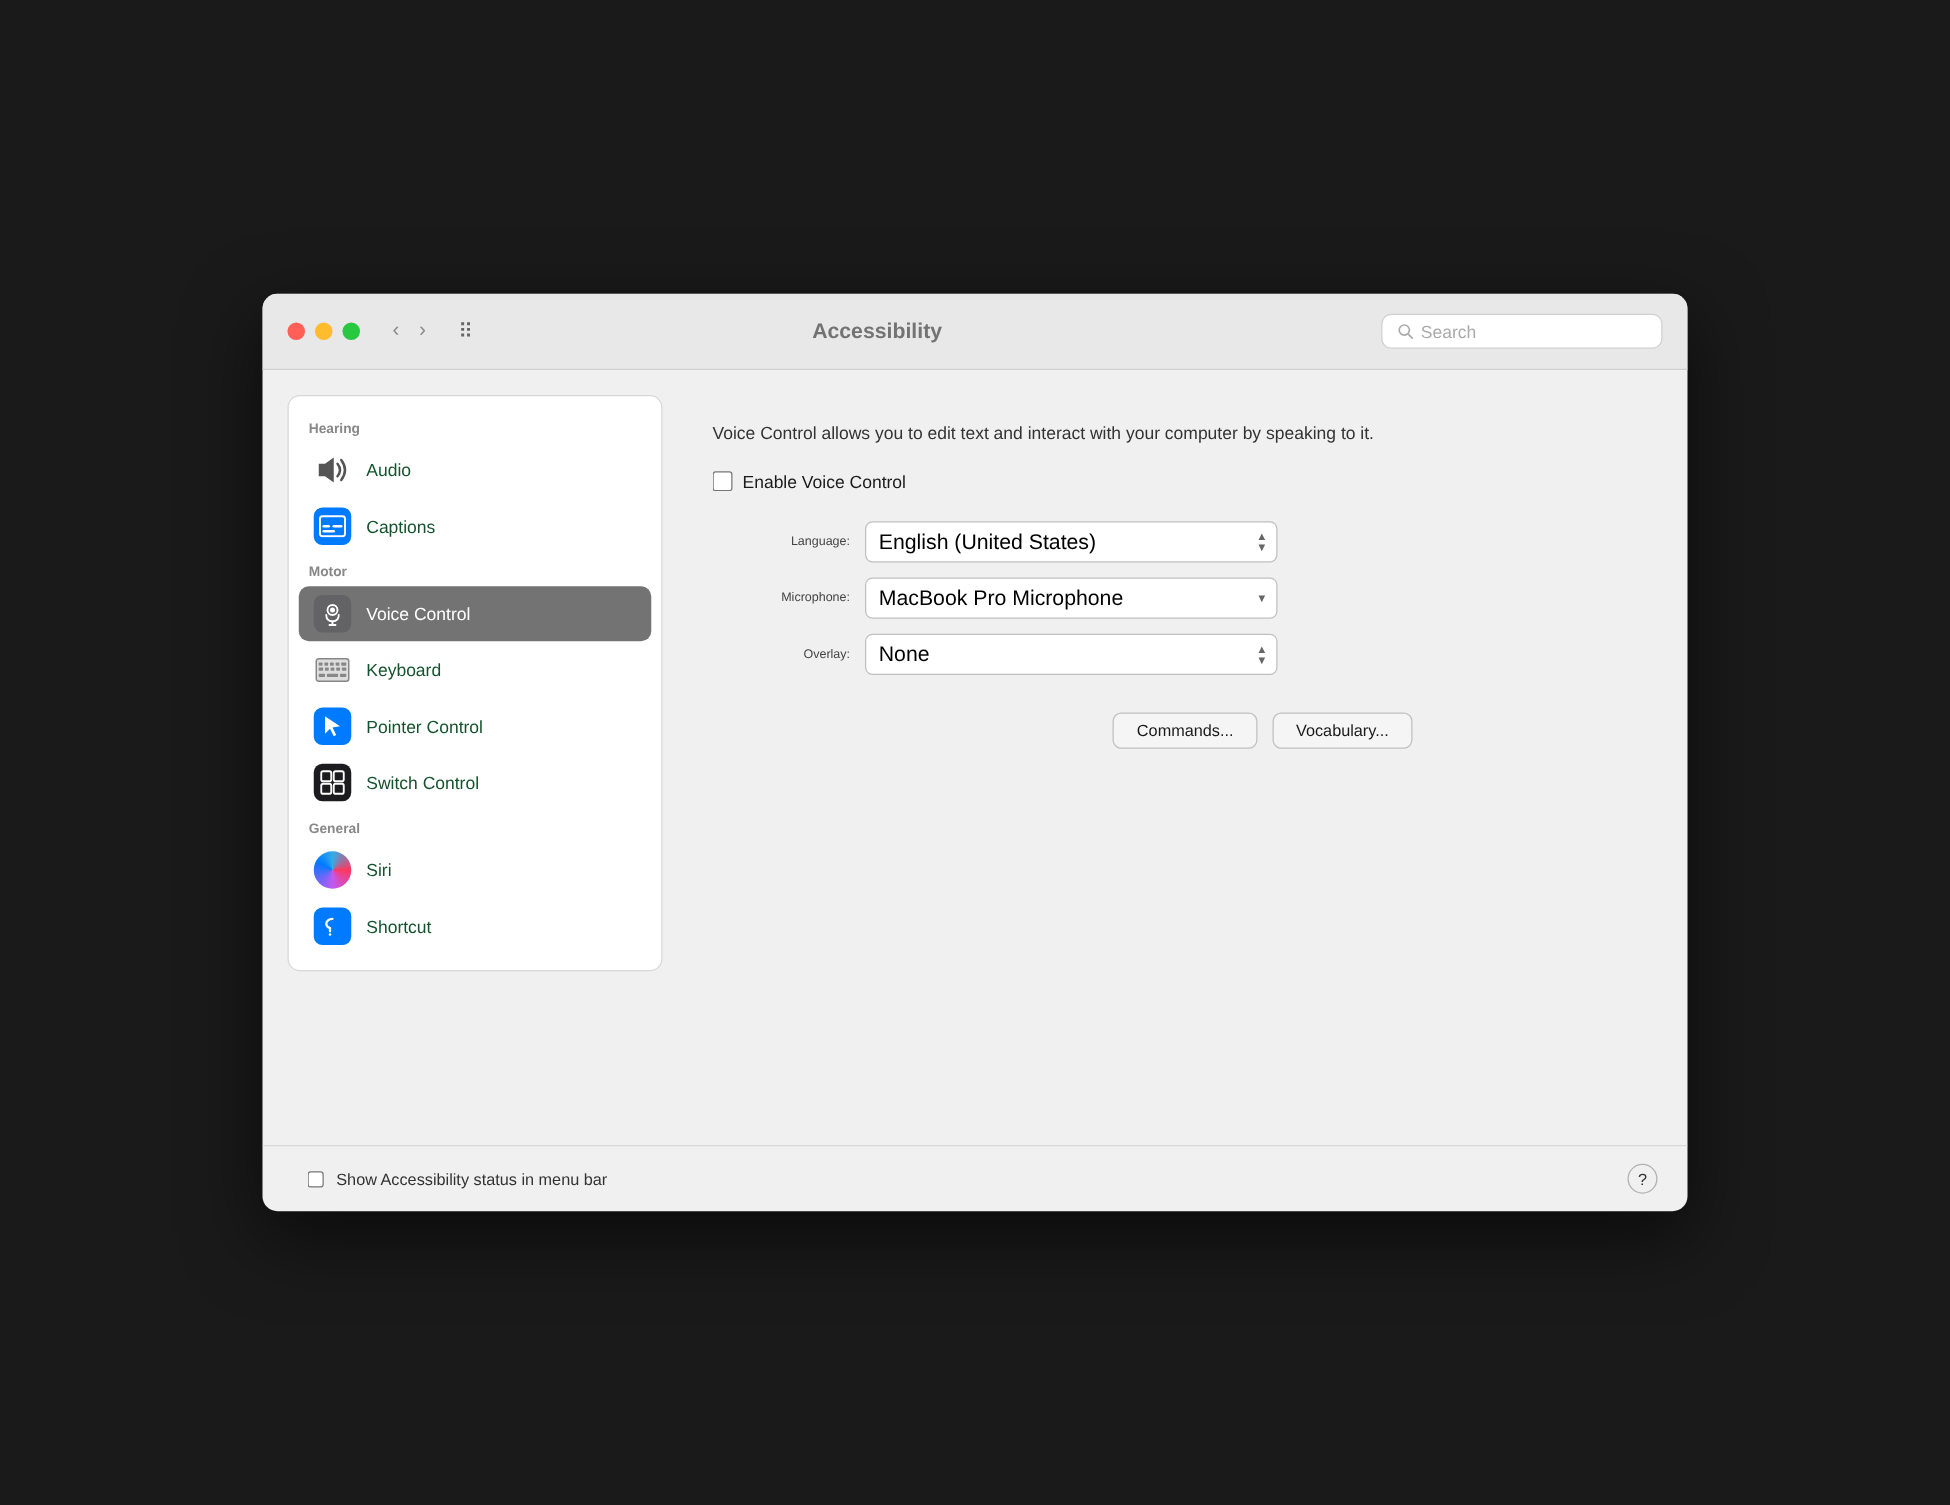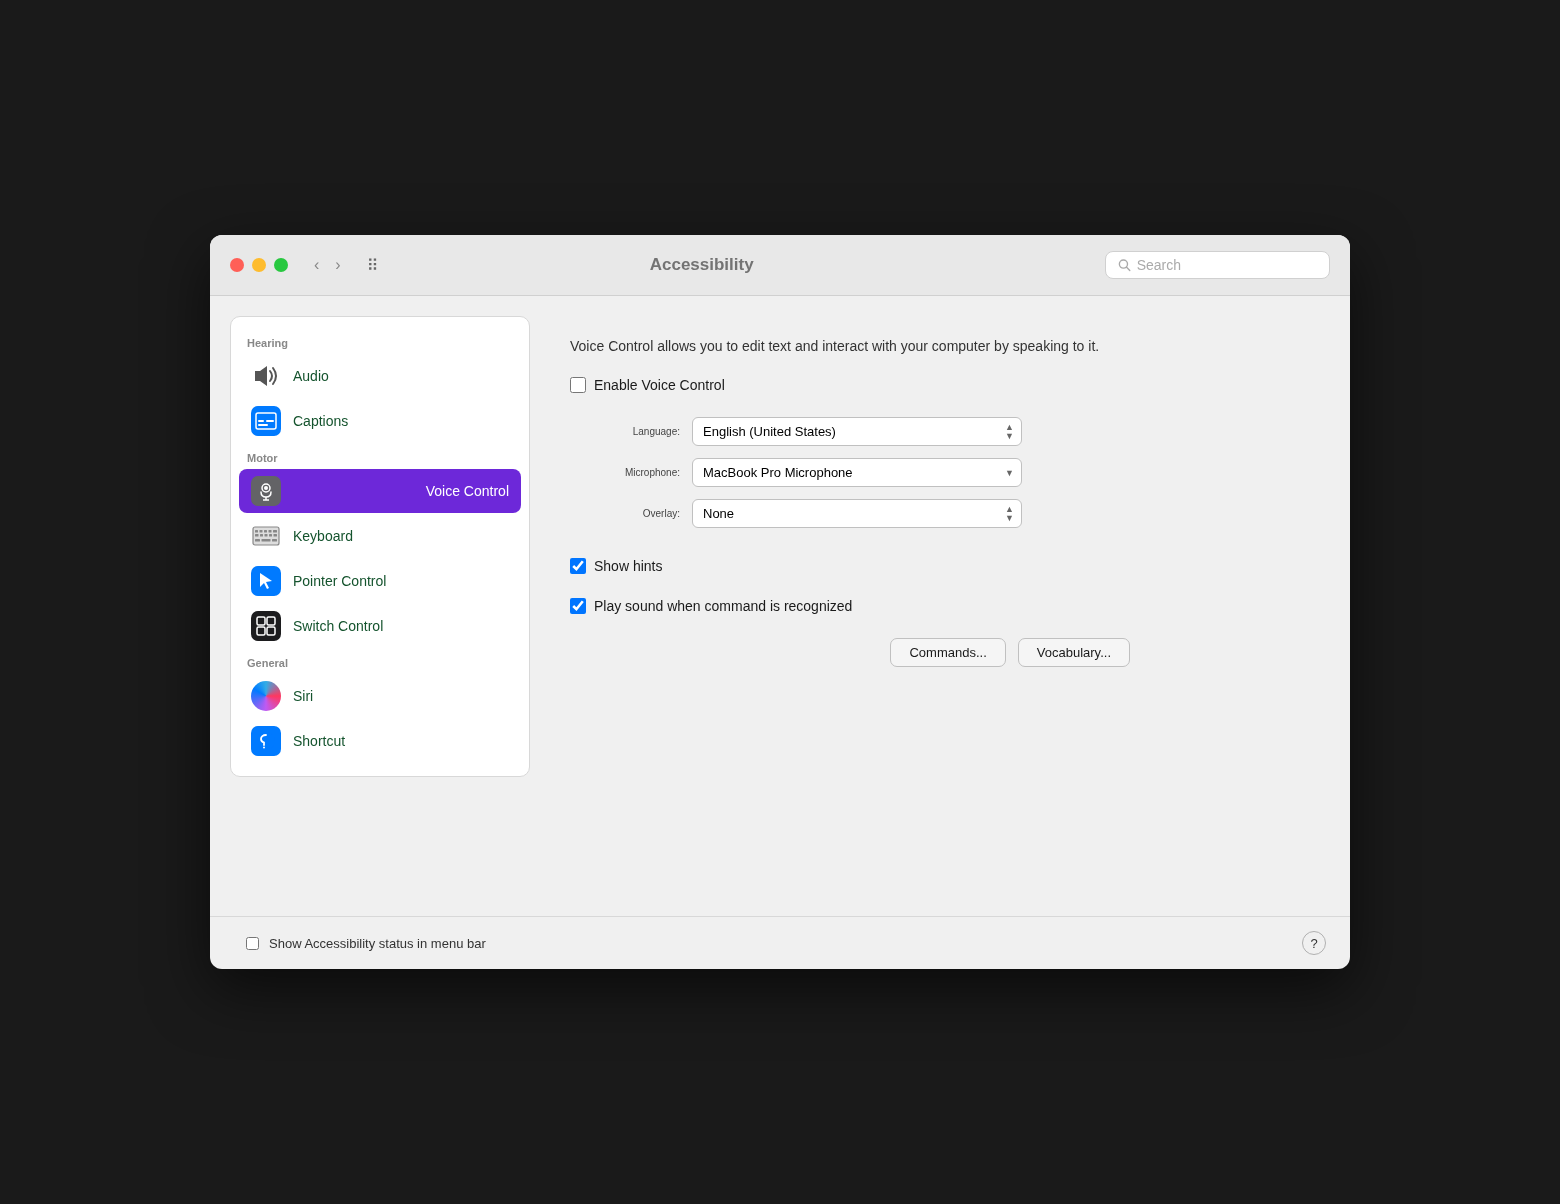--- a/index.html
+++ b/index.html
@@ -109,22 +109,21 @@
     .sidebar-item {
       display: flex;
       align-items: center;
       gap: 12px;
       padding: 7px 12px;
       cursor: pointer;
       border-radius: 8px;
       margin: 1px 8px;
     }
     .sidebar-item.active {
-      background: #6d28d9;
-      justify-content: space-between;
+      background: #737373;
     }
     .sidebar-item.active .item-label {
       color: #ffffff;
     }
     .item-icon {
       width: 30px;
       height: 30px;
       border-radius: 7px;
       display: flex;
       align-items: center;
@@ -188,21 +187,21 @@
       width: 110px;
       flex-shrink: 0;
     }
     .select-wrapper {
       position: relative;
       width: 330px;
     }
     .select-wrapper select {
       width: 100%;
       padding: 6px 30px 6px 10px;
-      font-size: 13px;
+      font-size: 17px;
       border: 1px solid #c0c0c0;
       border-radius: 6px;
       background: #ffffff;
       -webkit-appearance: none;
       appearance: none;
       cursor: pointer;
     }
     .select-arrows {
       position: absolute;
       right: 8px;
@@ -434,30 +433,20 @@
           <span class="form-label">Overlay:</span>
           <div class="select-wrapper">
             <select>
               <option>None</option>
             </select>
             <div class="select-arrows">▲<br>▼</div>
           </div>
         </div>
       </div>
 
-      <div class="checkbox-section">
-        <div class="checkbox-row">
-          <input type="checkbox" id="show-hints" checked="" style="">
-          <label for="show-hints" class="checkbox-label">Show hints</label>
-        </div>
-        <div class="checkbox-row">
-          <input type="checkbox" id="play-sound" checked="" style="">
-          <label for="play-sound" class="checkbox-label">Play sound when command is recognized</label>
-        </div>
-      </div>
 
       <div class="action-buttons">
         <button class="action-btn">Commands...</button>
         <button class="action-btn">Vocabulary...</button>
       </div>
     </div>
   </div>
 
   <div class="bottom-bar">
     <div class="bottom-left">

